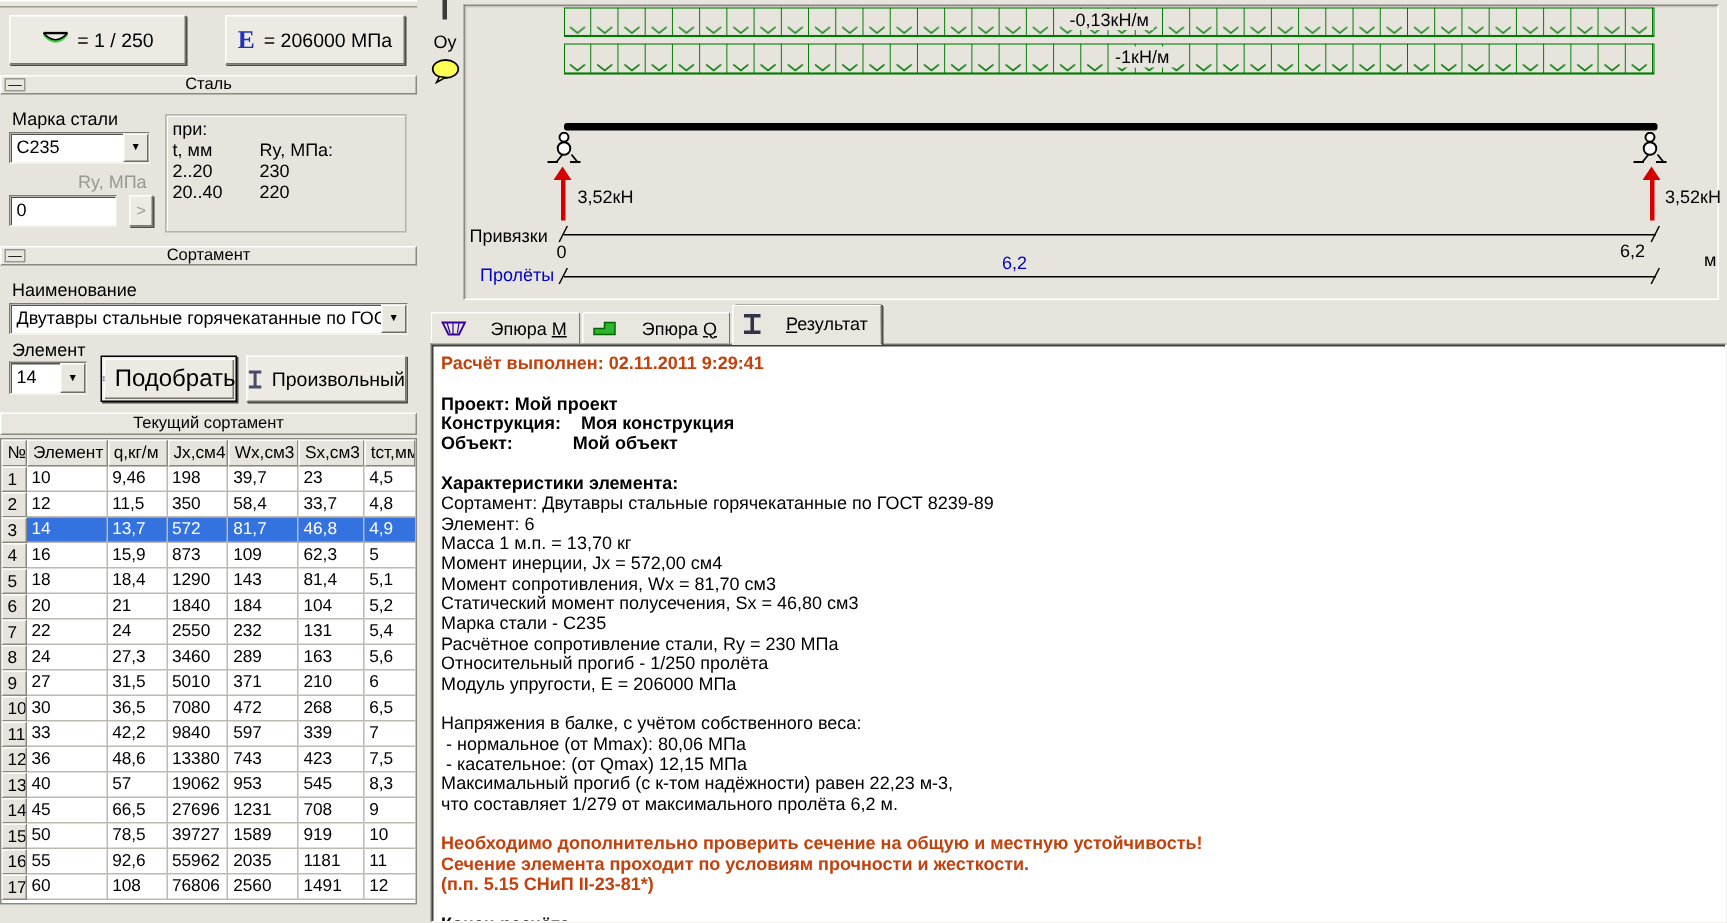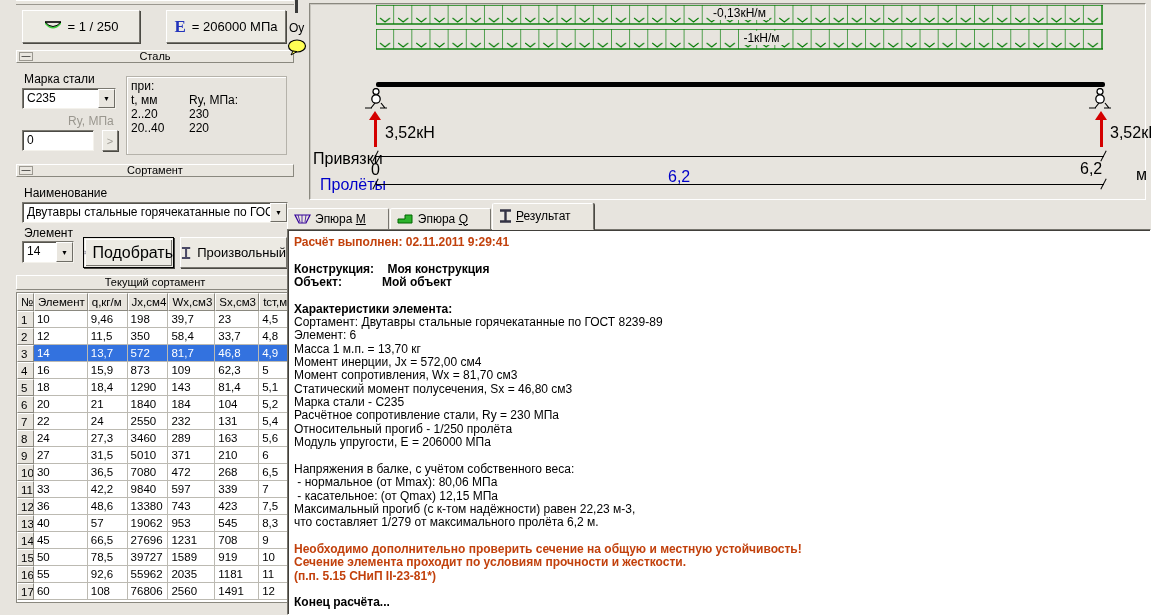--- a/index.html
+++ b/index.html
@@ -5,21 +5,21 @@
   * { margin:0; padding:0; box-sizing:border-box; }
   html,body { width:1151px; height:615px; }
   body { font-family:"Liberation Sans", sans-serif; background:#e7e4de; color:#000; font-size:12px; }
   #app { position:relative; width:1151px; height:615px; overflow:hidden; background:#e7e4de; }
 
   .raised { background:#eceae3; border:1px solid; border-color:#ffffff #77756e #77756e #ffffff; box-shadow:1px 1px 0 #4a4943; }
   .sunken { background:#fff; border:1px solid; border-color:#7b7971 #f4f2ec #f4f2ec #7b7971; box-shadow:inset 1px 1px 0 #4b4a45; }
   .abs { position:absolute; }
 
   
-  #left-panel { position:absolute; left:16px; top:0; width:282px; height:456px; }
+  #left-panel { position:absolute; left:0; top:0; width:282px; height:456px; }
   .top-strip { left:0; top:0; width:278px; height:5px; background:#e9e6df; border-bottom:1px solid #9b9890; border-top:1px solid #fff; }
   .btn { display:flex; align-items:center; justify-content:center; gap:6px; cursor:default; font-size:13px; }
   #deflection-button { left:6px; top:10px; width:118px; height:33px; }
   #modulus-button { left:150px; top:10px; width:120px; height:33px; }
   .e-glyph { font-family:"Liberation Serif", serif; font-weight:bold; font-size:17px; color:#2233bb; }
 
   .group-header { left:0; width:278px; height:13px; background:#e9e6df; border:1px solid; border-color:#ffffff #8a887f #8a887f #ffffff; font-size:11px; text-align:center; line-height:11px; }
   .collapse-box { position:absolute; left:2px; top:1px; width:14px; height:9px; font-size:9px; line-height:6px; text-align:center; background:#e9e6df; border:1px solid #9b9890; }
   .lbl { position:absolute; font-size:12px; }
   .gray { color:#9a978f; }
@@ -57,28 +57,28 @@
   .load-band { position:absolute; left:66px; width:727px; }
   .load-label { position:absolute; left:0; right:0; top:1px; text-align:center; font-size:12px; pointer-events:none; }
   .load-label span { background:#e7e4de; padding:0 3px; }
   #beam-line { left:66px; top:78px; width:729px; height:5px; background:#000; border-radius:2px; }
   .support { width:26px; height:24px; }
   #support-left { left:53px; top:84px; } #support-right { left:777px; top:84px; }
   .r-arrow { position:absolute; width:13px; height:36px; }
   .r-arrow .stem { position:absolute; left:5px; top:7px; width:3px; height:29px; background:#d40000; }
   .r-arrow .head { position:absolute; left:0; top:0; width:0; height:0; border-left:6.5px solid transparent; border-right:6.5px solid transparent; border-bottom:9px solid #d40000; }
   #arrow-left { left:59px; top:107px; } #arrow-right { left:785px; top:107px; }
-  .r-label { position:absolute; font-size:16px; }
+  .r-label { position:absolute; font-size:12px; }
   .dim-line { position:absolute; height:1px; background:#000; left:66px; width:728px; }
   .tick { position:absolute; width:1px; height:12px; background:#000; transform:rotate(27deg); }
   .blue { color:#0000c8; }
 
   
   #tab-strip { position:absolute; left:287px; top:203px; height:27px; display:flex; align-items:flex-end; }
-  .tab { position:relative; display:flex; align-items:center; gap:4px; padding:3px 22px 4px 6px; height:22px; background:#e9e6df; border:1px solid; border-color:#ffffff #77756e transparent #ffffff; border-top-left-radius:2px; border-top-right-radius:2px; font-size:12px; margin-right:1px; }
+  .tab { position:relative; display:flex; align-items:center; gap:16px; padding:3px 8px 4px 6px; height:22px; background:#e9e6df; border:1px solid; border-color:#ffffff #77756e transparent #ffffff; border-top-left-radius:2px; border-top-right-radius:2px; font-size:12px; margin-right:1px; }
   .tab.active { height:27px; z-index:5; box-shadow:1px 0 0 #4a4943;align-items:center; }
   .tab .key { text-decoration:underline; }
 
   
   #results-panel { position:absolute; left:287px; top:229px; width:864px; height:386px; background:#fff; border:1px solid; border-color:#77756e #fff #fff #77756e; box-shadow:inset 1px 1px 0 #413f3a; overflow:hidden; }
   #results-text { padding:5px 0 0 6px; }
   .rline { height:13.35px; font-size:12px; white-space:pre; }
   .rline.bold { font-weight:bold; }
   .rline.blue-bold { font-weight:bold; color:#c2410c; }
 </style>
@@ -428,20 +428,21 @@
         <path d="M1,1.5 H12 M1,12.5 H12 M6.5,1.5 V12.5" stroke="#333344" stroke-width="2.4" fill="none"></path>
       </svg>
       <span><span></span><span class="key">Р</span><span>езультат</span></span>
     </div>
   </div>
 
   <div id="results-panel">
     <div id="results-text">
         <div class="rline blue-bold">Расчёт выполнен: 02.11.2011 9:29:41</div>
         <div class="rline normal">&nbsp;</div>
+        <div class="rline bold">Проект: Мой проект</div>
         <div class="rline bold">Конструкция:    Моя конструкция</div>
         <div class="rline bold">Объект:            Мой объект</div>
         <div class="rline normal">&nbsp;</div>
         <div class="rline bold">Характеристики элемента:</div>
         <div class="rline normal">Сортамент: Двутавры стальные горячекатанные по ГОСТ 8239-89</div>
         <div class="rline normal">Элемент: 6</div>
         <div class="rline normal">Масса 1 м.п. = 13,70 кг</div>
         <div class="rline normal">Момент инерции, Jx = 572,00 см4</div>
         <div class="rline normal">Момент сопротивления, Wx = 81,70 см3</div>
         <div class="rline normal">Статический момент полусечения, Sx = 46,80 см3</div>

